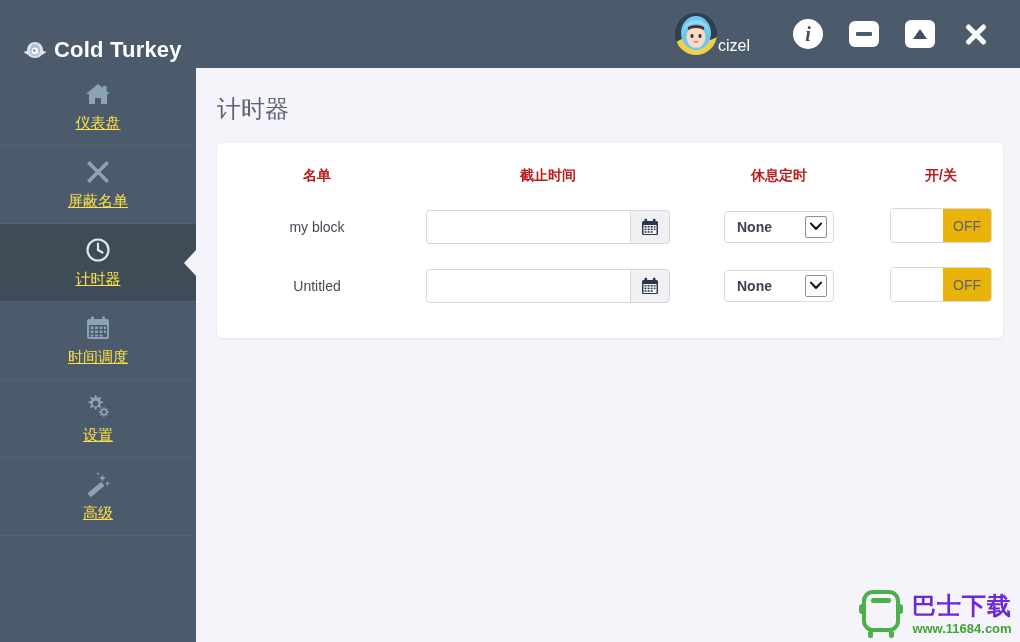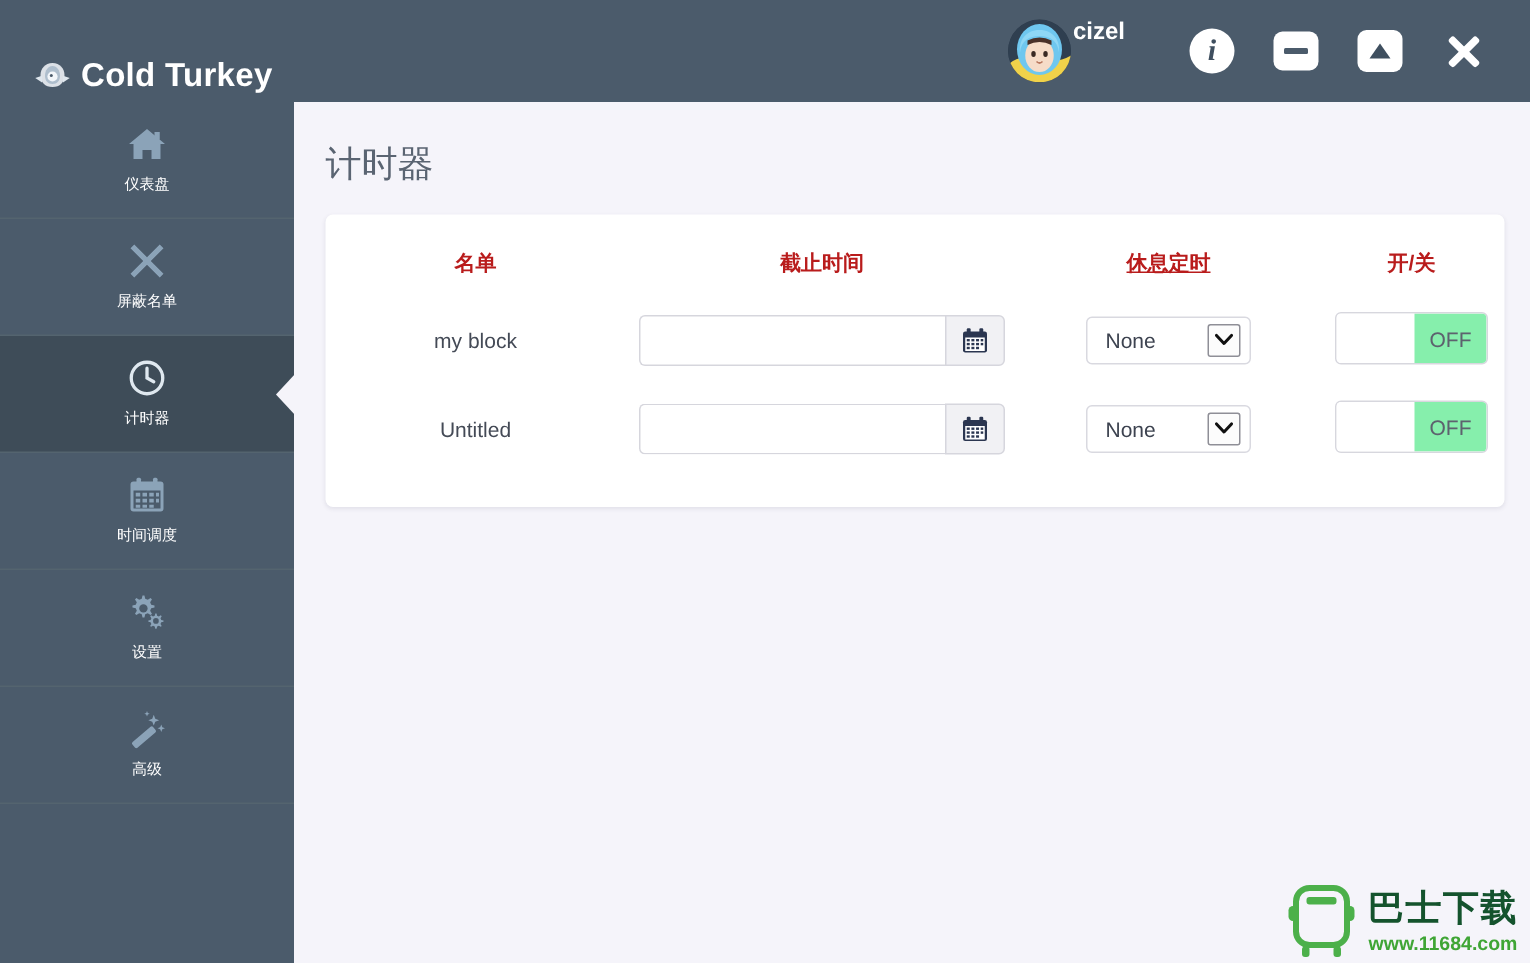--- a/index.html
+++ b/index.html
@@ -24,21 +24,21 @@
   }
   .brand-logo { width: 26px; height: 22px; position: relative; }
   .brand-title {
     color: #ffffff; font-size: 22px; font-weight: bold;
     letter-spacing: .2px;
   }
   .titlebar-right {
     margin-left: auto; display: flex; align-items: center;
     gap: 0px; margin-right: 16px; height: 68px;
   }
-  .user-block { display: flex; align-items: flex-start; gap: 1px; margin-right: 30px; font-weight: bold; }
+  .user-block { display: flex; align-items: flex-end; gap: 1px; margin-right: 30px; }
   .avatar {
     width: 42px; height: 42px; border-radius: 50%;
     overflow: hidden; position: relative;
     background: #2d3b4b;
   }
   .user-name { color: #ffffff; font-size: 16px; }
 
   .winbtn {
     width: 56px; height: 68px;
     display: flex; align-items: center; justify-content: center;
@@ -96,21 +96,21 @@
   }
   .side-item.active { background: #3e4c58; }
   .side-item.active .notch {
     content: ""; position: absolute; right: -1px; top: 50%;
     transform: translateY(-50%);
     width: 0; height: 0;
     border-top: 14px solid transparent;
     border-bottom: 14px solid transparent;
     border-right: 13px solid #f5f4fa;
   }
-  .side-label { color: #ffffff; font-size: 10px; }
+  .side-label { color: #fde047; font-size: 15px; text-decoration: underline; }
   .side-icon { width: 26px; height: 26px; position: relative; color: #8ba3b8; }
   .side-icon svg { display: block; }
 
   
   .content {
     position: absolute; left: 196px; top: 68px;
     width: 824px; height: 574px;
     background: #f5f4fa;
   }
   .page-title {
@@ -127,21 +127,21 @@
   table.timers th {
     font-size: 14px; color: #b91c1c; font-weight: bold;
     padding-top: 24px; padding-bottom: 12px;
   }
   table.timers td {
     text-align: center; vertical-align: middle;
     height: 59px; font-size: 14px; color: #444a56;
   }
   .col-name   { width: 200px; }
   .col-due    { width: 262px; }
-  .col-break  { width: 200px; text-decoration: underline; }
+  .col-break  { width: 200px; }
   .col-onoff  { width: 124px; }
 
   
   .input-group { display: inline-flex; width: 244px; }
   .date-input {
     flex: 1; height: 34px;
     border: 1px solid #d6d6dd; border-right: none;
     border-radius: 4px 0 0 4px;
     background: #fff; outline: none;
     font-family: "Liberation Sans", sans-serif; font-size: 13px;
@@ -155,53 +155,53 @@
     display: flex; align-items: center; justify-content: center;
     cursor: pointer;
   }
 
   
   .break-select {
     width: 110px; height: 32px;
     border: 1px solid #d9d9e0; border-radius: 4px;
     background: #ffffff;
     display: inline-flex; align-items: center;
-    padding: 0 6px 0 12px; cursor: pointer;
+    padding: 0 6px 0 12px; cursor: pointer; font-weight: bold;
   }
   .break-select .sel-val { font-size: 14px; color: #3d4350; }
   .sel-arrow {
     margin-left: auto;
     width: 22px; height: 22px;
     border: 1px solid #8f8f97; border-radius: 2px;
     background: #fcfcfc;
     display: flex; align-items: center; justify-content: center;
   }
 
   
   .toggle {
     width: 102px; height: 35px;
     border: 1px solid #d7d7de; border-radius: 4px;
     display: inline-flex; overflow: hidden; cursor: pointer;
     background: #fff;
   }
   .toggle .knob { width: 52px; background: #ffffff; }
   .toggle .state {
-    flex: 1; background: #86efac; color: #5d626e;
+    flex: 1; background: #eab308; color: #5d626e;
     font-size: 14px; display: flex; align-items: center; justify-content: center;
   }
 
   
   .watermark {
     position: absolute; right: 8px; bottom: 2px;
     display: flex; align-items: center; gap: 6px;
   }
   .wm-logo { width: 48px; height: 52px; }
   .wm-text { display: flex; flex-direction: column; line-height: 1; }
   .wm-cn {
-    font-size: 24px; font-weight: bold; color: #14532d;
+    font-size: 24px; font-weight: bold; color: #6d28d9;
     letter-spacing: 1px;
   }
   .wm-url { font-size: 13px; font-weight: bold; color: #3fa535; margin-top: 4px; text-align: center; }
 </style>
 </head>
 <body>
 
 <div class="titlebar">
   <div class="brand">
     <span class="brand-logo">

